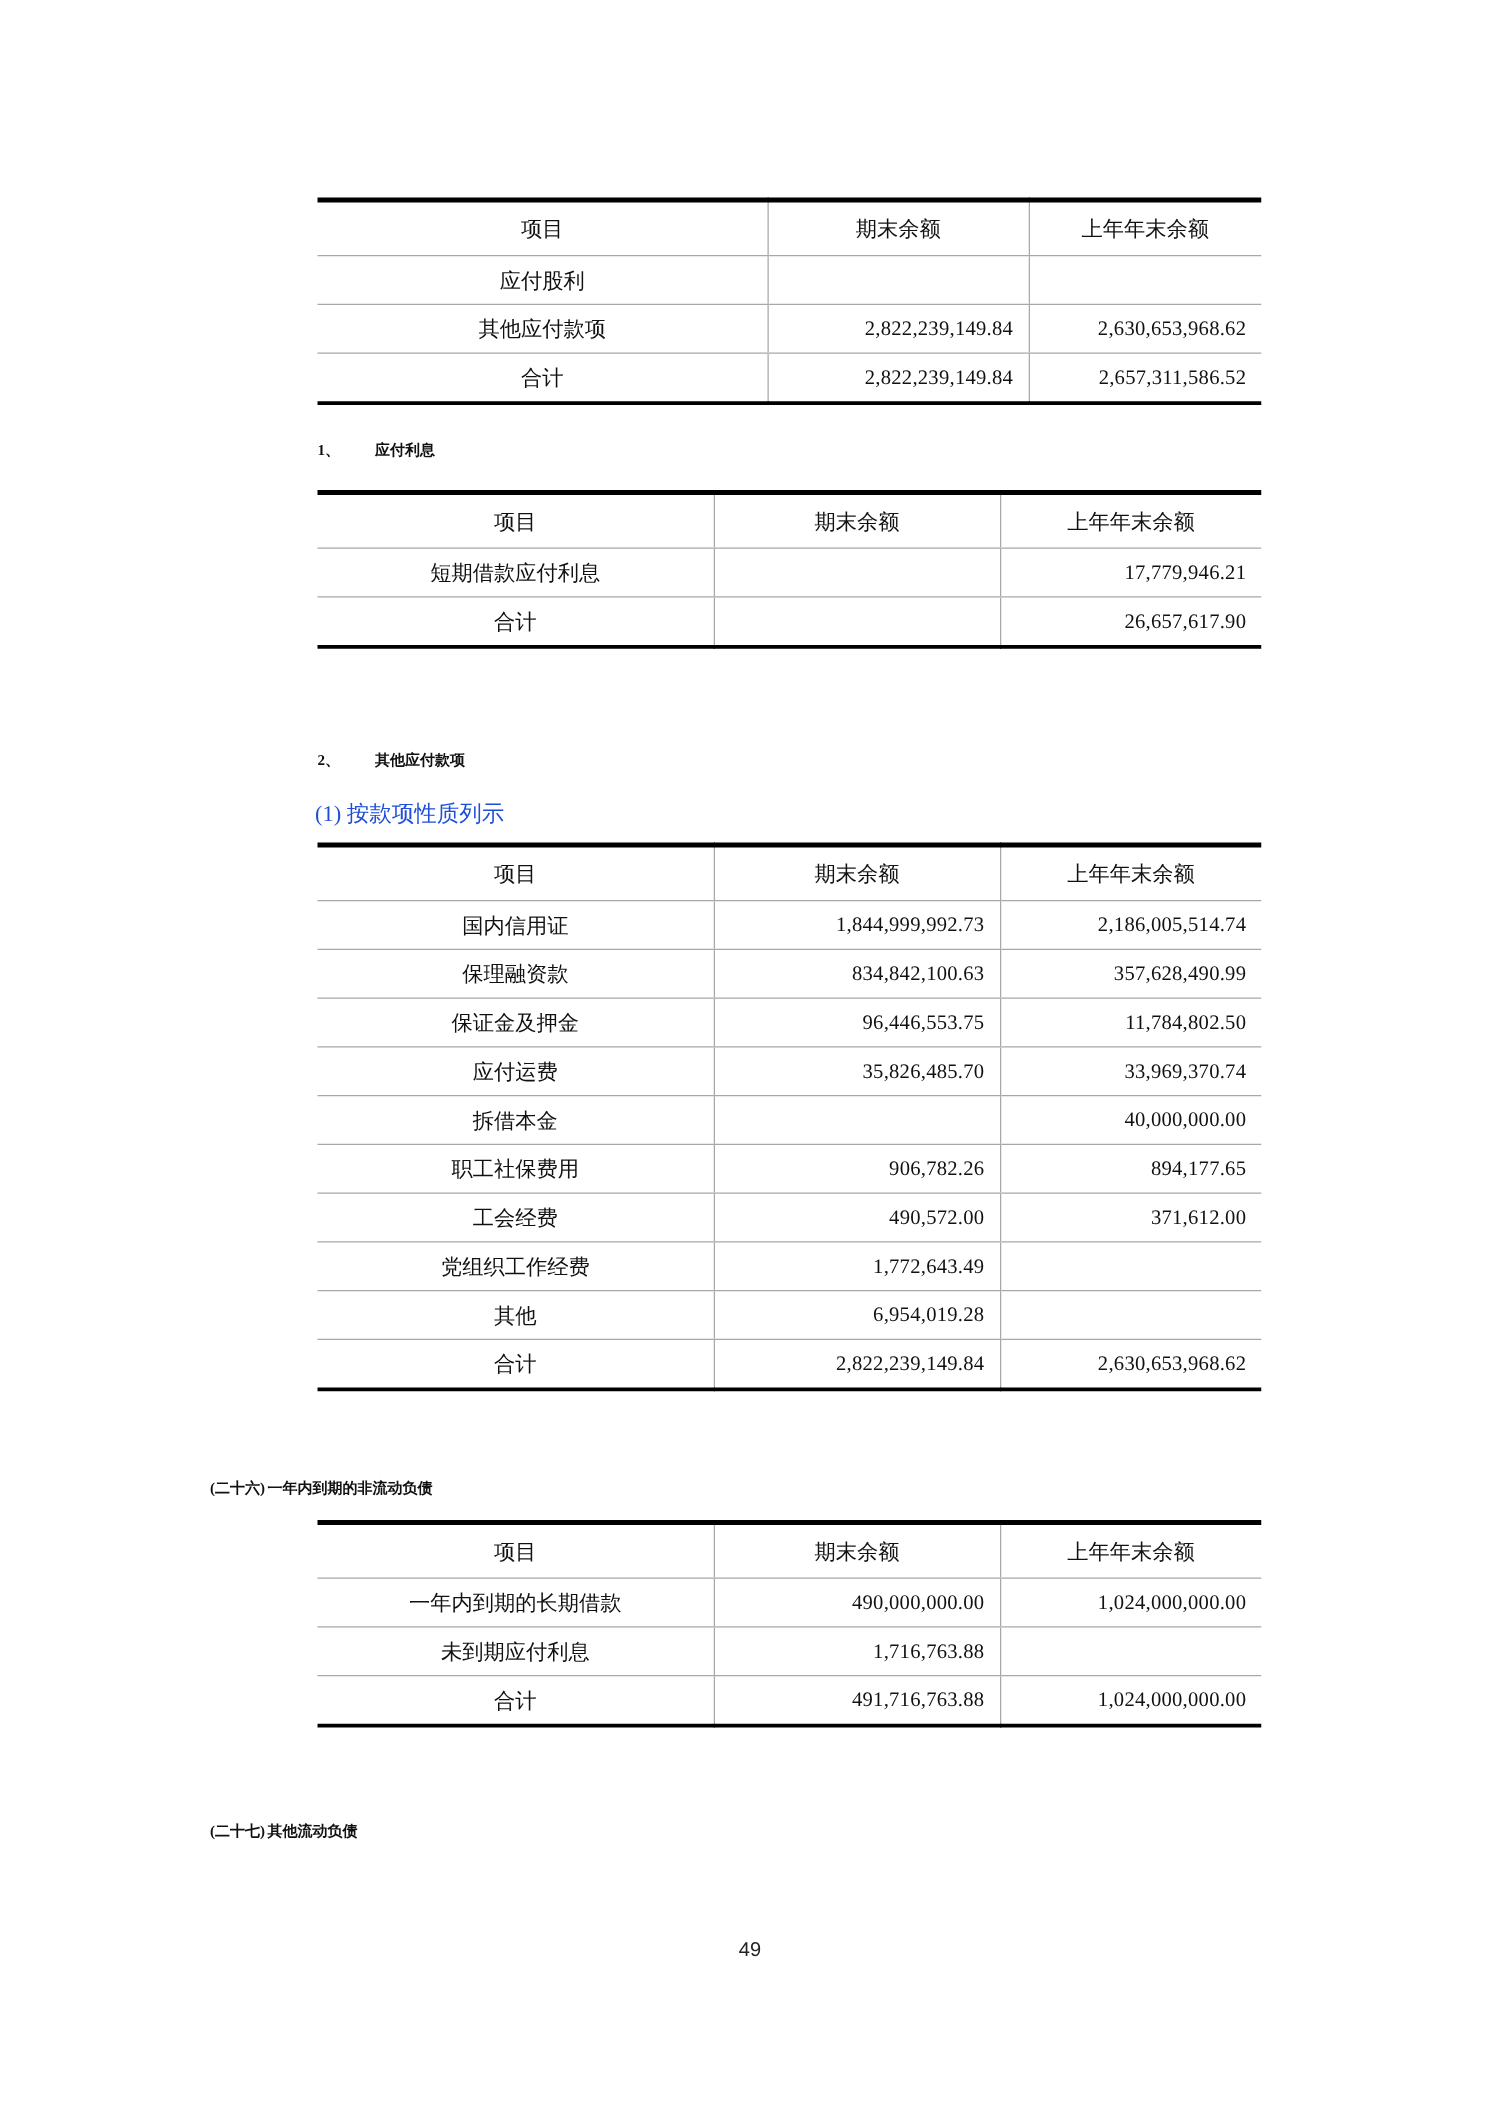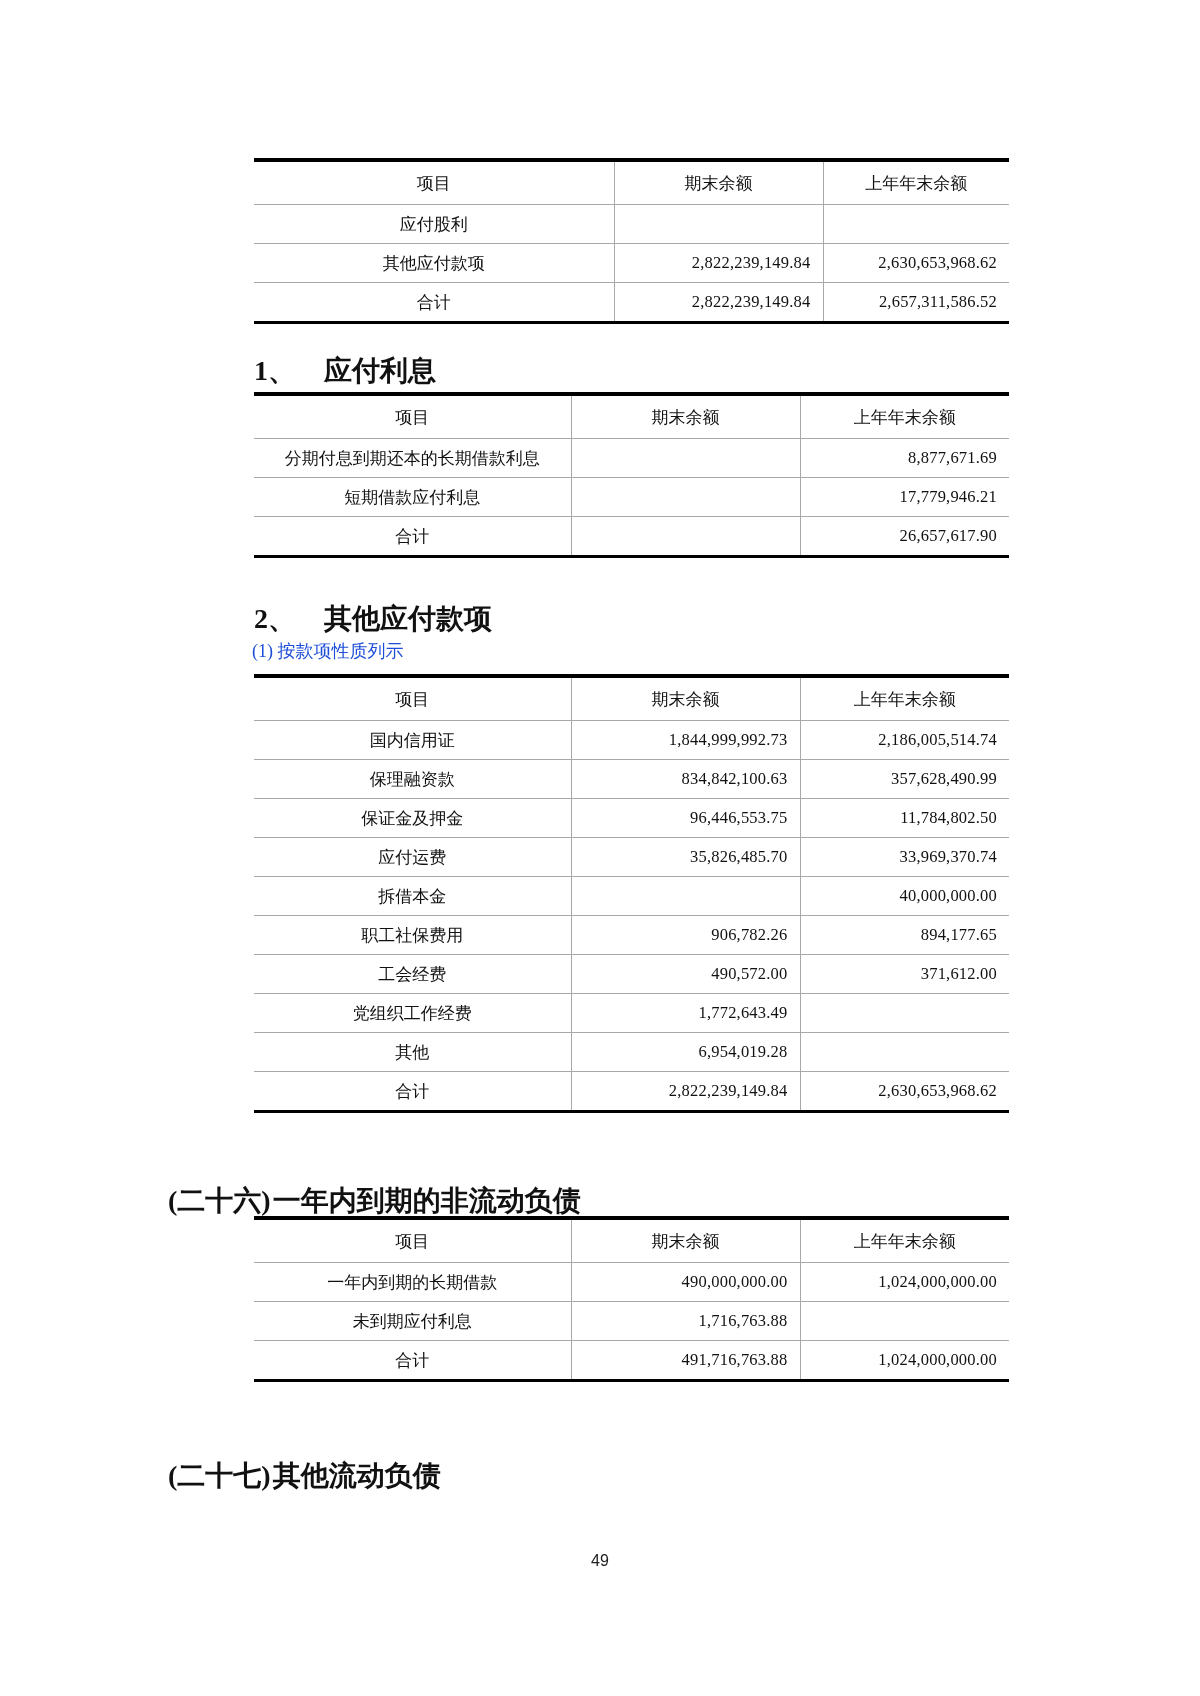--- a/index.html
+++ b/index.html
@@ -20,21 +20,21 @@
 
   .t-summary{top:142px;}
   .t-summary td{height:37px;}
   .t-interest{top:376px;}
   .t-other{top:658px;}
   .t-other td{height:40px;}
   .t-due{top:1200px;}
   .t-due td{height:42px;}
 
   
-  .h-sec{position:absolute;left:254px;font-size:28px;font-weight:bold;white-space:nowrap;color:#111111;}
+  .h-sec{position:absolute;left:254px;font-size:12px;font-weight:bold;white-space:nowrap;color:#111111;}
   .h-sec .h-title{margin-left:28px;}
   .h-wide{left:168px;}
   .h-wide .h-title{margin-left:2px;}
   .h1{top:336px;}
   .h2{top:584px;}
   .sub2{position:absolute;left:252px;top:623px;font-size:18px;font-weight:normal;white-space:nowrap;color:#1d4ed8;}
   .h26{top:1166px;}
   .h27{top:1441px;text-align:center;}
 
   .pageno{position:absolute;left:0;top:1536px;width:100%;text-align:center;
@@ -89,25 +89,20 @@
       </colgroup>
     <thead>
       <tr>
         <th>项目</th>
         <th>期末余额</th>
         <th>上年年末余额</th>
       </tr>
     </thead>
     <tbody>
       <tr>
-        <td class="item">分期付息到期还本的长期借款利息</td>
-        <td class="num"></td>
-        <td class="num">8,877,671.69</td>
-      </tr>
-      <tr>
         <td class="item">短期借款应付利息</td>
         <td class="num"></td>
         <td class="num">17,779,946.21</td>
       </tr>
       <tr class="total">
         <td class="item">合计</td>
         <td class="num"></td>
         <td class="num">26,657,617.90</td>
       </tr>
     </tbody>

